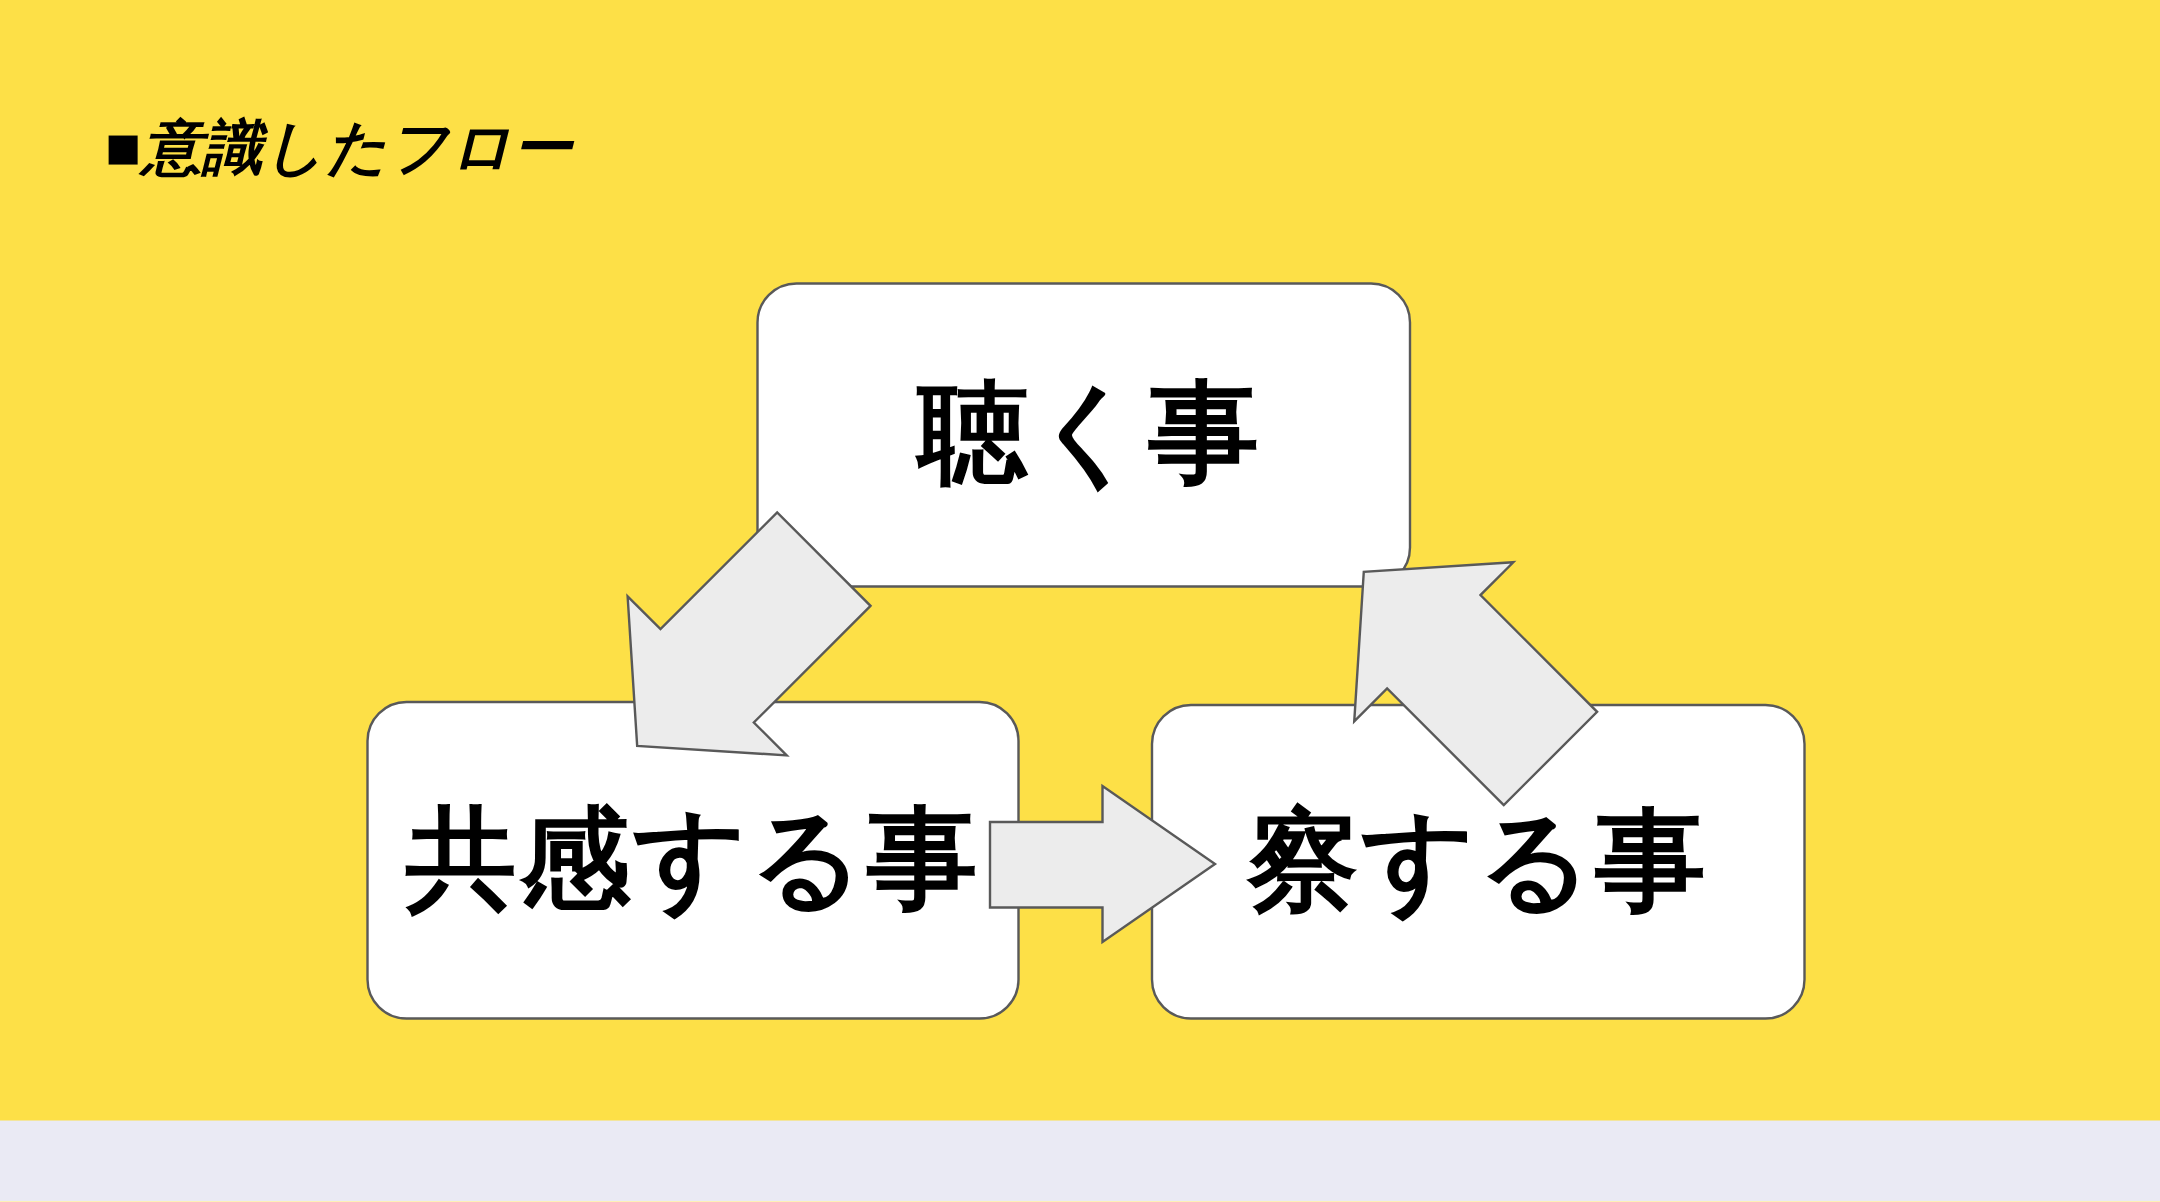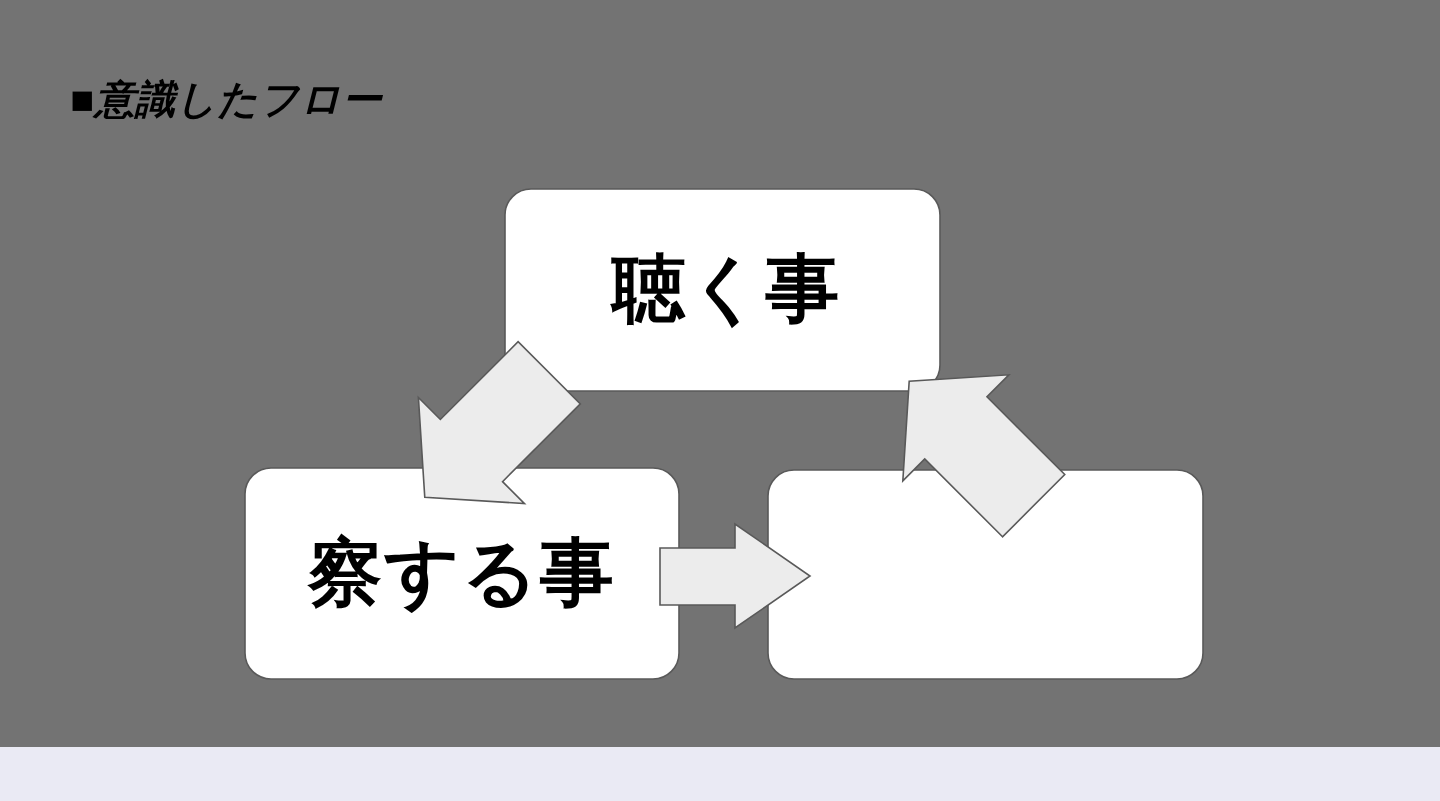--- a/index.html
+++ b/index.html
@@ -87,21 +87,21 @@
     left: 0;
     top: 747px;
     width: 1440px;
     height: 54px;
     background: #eaeaf4;
   }
 </style>
 </head>
 <body>
 
-<div id="slide" style="background: #737373;">
+<div id="slide" style="background: #fde047;">
 
   <div id="slide-title">■意識したフロー</div>
 
   <div id="diagram">
     <svg viewBox="0 0 1440 801" xmlns="http://www.w3.org/2000/svg">
 
       <g>
         <rect x="505" y="189" width="435" height="202" rx="26" ry="26" fill="#ffffff" stroke="#595959" stroke-width="1.6"></rect>
       </g>
 
@@ -123,18 +123,19 @@
 
       <g transform="translate(970,442) rotate(-135)">
         <polygon points="-90,-44 20,-44 20,-75 86,0 20,75 20,44 -90,44" fill="#ececec" stroke="#595959" stroke-width="1.6" stroke-linejoin="miter"></polygon>
       </g>
 
     </svg>
   </div>
 
   <div class="node-label" id="label-top">聴く事</div>
 
-  <div class="node-label" id="label-left">察する事</div>
+  <div class="node-label" id="label-left">共感する事</div>
 
+  <div class="node-label" id="label-right">察する事</div>
 
   <div id="bottom-strip" style="background: rgb(234, 234, 244);"></div>
 
 </div>
 
 </body></html>

